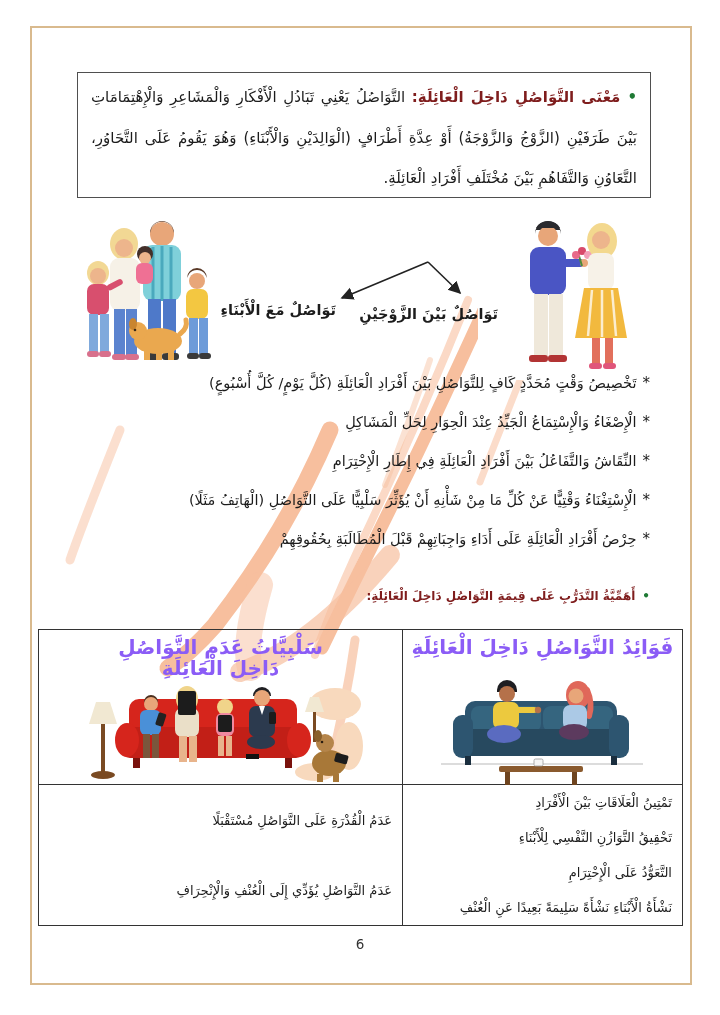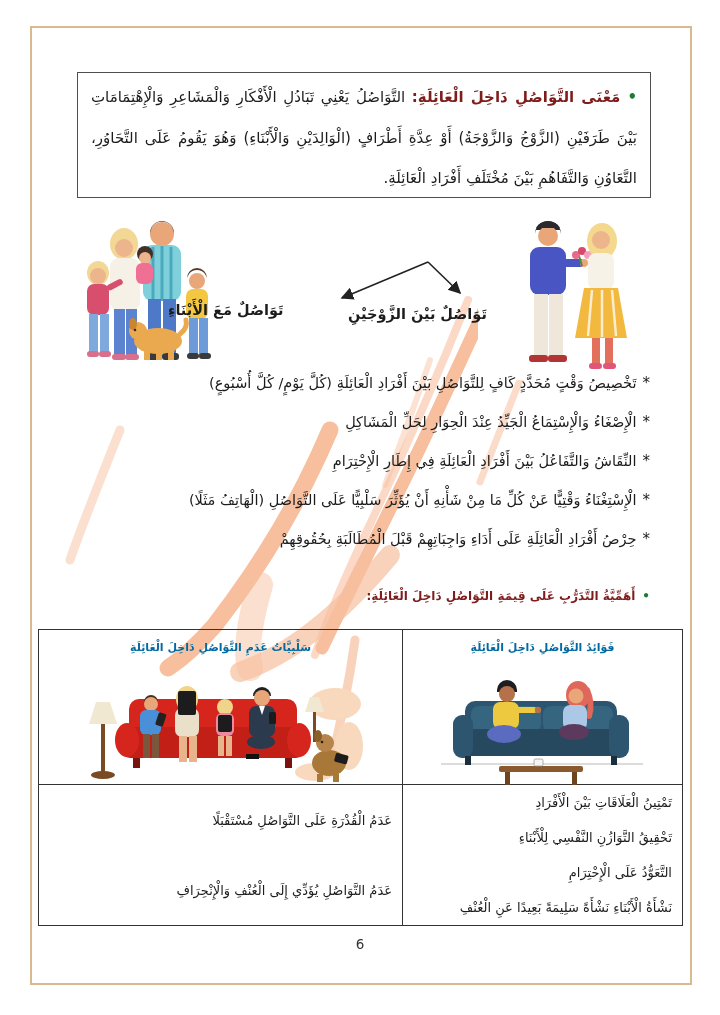--- a/index.html
+++ b/index.html
@@ -29,21 +29,21 @@
   .def-box .title { font-weight: 700; }
 
   .methods-heading {
     left: 290px; top: 234px; width: 280px; text-align: center;
     font-size: 15.5px; white-space: nowrap;
   }
   .methods-heading .title {
     display: inline-block; border-bottom: 2px solid #1f9c40; padding-bottom: 5px;
   }
 
-  .branch { position: absolute; z-index: 2; font-weight: 700; font-size: 14.5px; text-align: left; white-space: nowrap; }
+  .branch { position: absolute; z-index: 2; font-weight: 700; font-size: 14.5px; text-align: right; white-space: nowrap; }
   .branch-right { left: 348px; top: 306px; width: 150px; }
   .branch-left  { left: 168px; top: 302px; width: 168px; }
 
   .illus { position: absolute; z-index: 2; }
   .illus-family { left: 56px;  top: 204px; }
   .illus-couple { left: 478px; top: 208px; }
   .arrows { position: absolute; left: 300px; top: 258px; z-index: 2; }
 
   .tips { left: 64px; top: 364px; width: 586px; font-size: 14.5px; }
   .tip { line-height: 39px; white-space: nowrap; }
@@ -53,21 +53,21 @@
 
   .ctable {
     left: 38px; top: 629px; width: 645px; height: 297px;
     border: 1.6px solid #333; display: flex; flex-direction: row;
     background: transparent; z-index: 2;
   }
   .col { display: flex; flex-direction: column; }
   .col-benefits { width: 280px; border-left: 1.6px solid #333; }
   .col-negatives { flex: 1; }
   .cell-top { height: 155px; border-bottom: 1.6px solid #333; position: relative; }
-  .th { color: #0369a1; font-weight: 700; font-size: 11px; text-align: center; padding-top: 7px; line-height: 21px; }
+  .th { color: #8b5cf6; font-weight: 700; font-size: 20px; text-align: center; padding-top: 7px; line-height: 21px; }
   .th-wrap { width: 235px; margin: 0 auto; }
   .cell-illus { position: absolute; }
   .cell-row { flex: 1; display: flex; align-items: center; padding: 0 10px; font-size: 13px; white-space: nowrap; }
 
   .page-number { left: 0; top: 936px; width: 720px; text-align: center; font-size: 13.5px; color: #333; }
 </style>
 </head>
 <body>
 
 <div class="page">

